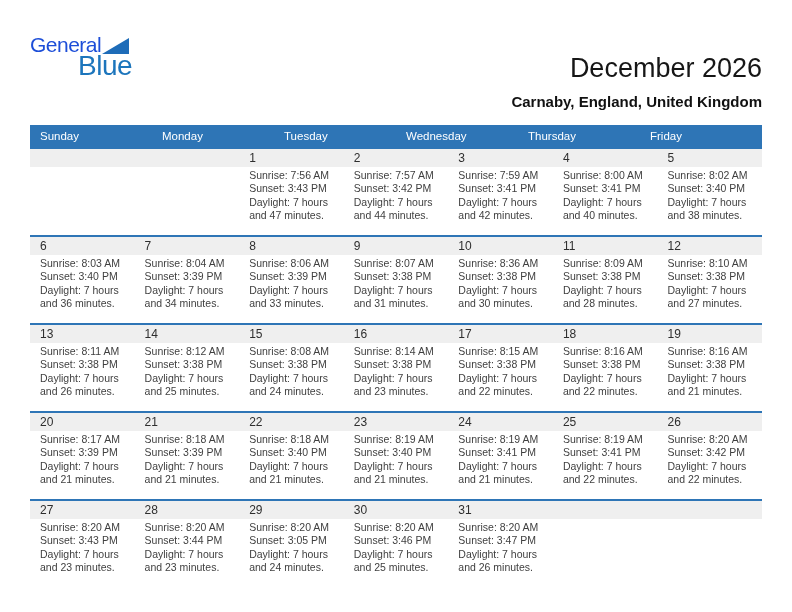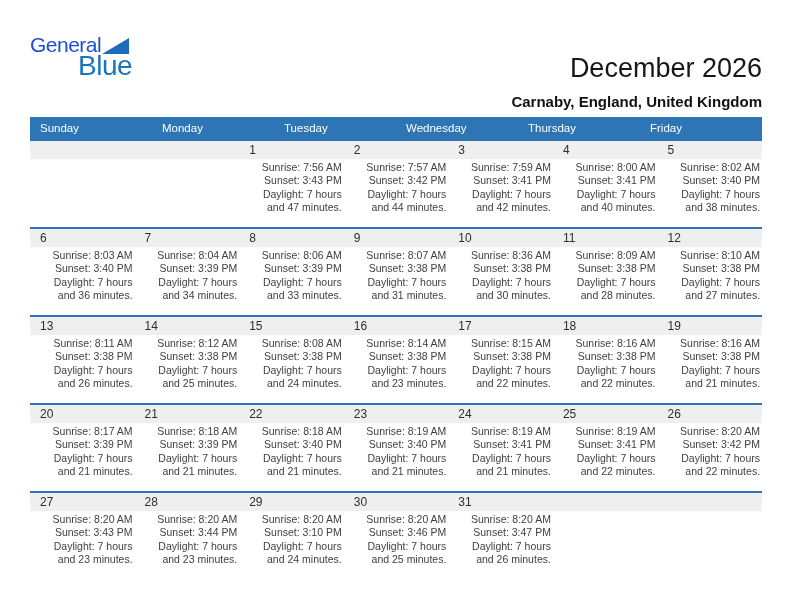--- a/index.html
+++ b/index.html
@@ -20,33 +20,33 @@
   .logo-top { display:flex; align-items:flex-end; }
   .logo-general { font-size:21px; color:#1d4ed8; letter-spacing:-0.5px; }
   .logo-tri { margin-left:1px; margin-bottom:1px; display:block; }
   .logo-blue { font-size:28px; color:#1c75bc; margin-left:48px; margin-top:-3px; letter-spacing:-0.5px; }
 
   .title-block { text-align:right; margin-top:20px; }
   .page-title { font-size:27px; font-weight:400; color:#161616; line-height:1.1; }
   .page-subtitle { font-size:15px; font-weight:700; color:#111111; margin-top:9px; }
 
   
-  .calendar { margin:7px 30px 0 30px; }
+  .calendar { margin:15px 30px 0 30px; }
   .weekday-row { display:flex; background:#2e75b6; height:22px; }
   .weekday-cell {
     flex:1 1 0; color:#ffffff; font-size:11.5px; line-height:22px;
     padding-left:10px; overflow:hidden; white-space:nowrap;
   }
   .week-row { display:flex; border-top:2px solid #2e75b6; min-height:88px; }
   .day-cell { flex:1 1 0; min-width:0; }
   .day-number {
     background:#efefef; height:18px; line-height:18px;
     font-size:12px; color:#2e2e2e; padding-left:10px;
   }
-  .day-body { padding:2px 2px 0 10px;text-align:right; }
+  .day-body { padding:2px 2px 0 10px; }
   .day-line { font-size:10.5px; line-height:13.6px; color:#3f3f3f; white-space:nowrap; }
 </style>
 </head>
 <body>
 
 <div class="page">
 
   <div class="top-bar">
     <div class="logo">
       <div class="logo-top">
@@ -336,21 +336,21 @@
             <div class="day-line">Sunrise: 8:20 AM</div>
             <div class="day-line">Sunset: 3:44 PM</div>
             <div class="day-line">Daylight: 7 hours</div>
             <div class="day-line">and 23 minutes.</div>
           </div>
         </div>
         <div class="day-cell">
           <div class="day-number">29</div>
           <div class="day-body">
             <div class="day-line">Sunrise: 8:20 AM</div>
-            <div class="day-line">Sunset: 3:10 PM</div>
+            <div class="day-line">Sunset: 3:05 PM</div>
             <div class="day-line">Daylight: 7 hours</div>
             <div class="day-line">and 24 minutes.</div>
           </div>
         </div>
         <div class="day-cell">
           <div class="day-number">30</div>
           <div class="day-body">
             <div class="day-line">Sunrise: 8:20 AM</div>
             <div class="day-line">Sunset: 3:46 PM</div>
             <div class="day-line">Daylight: 7 hours</div>

